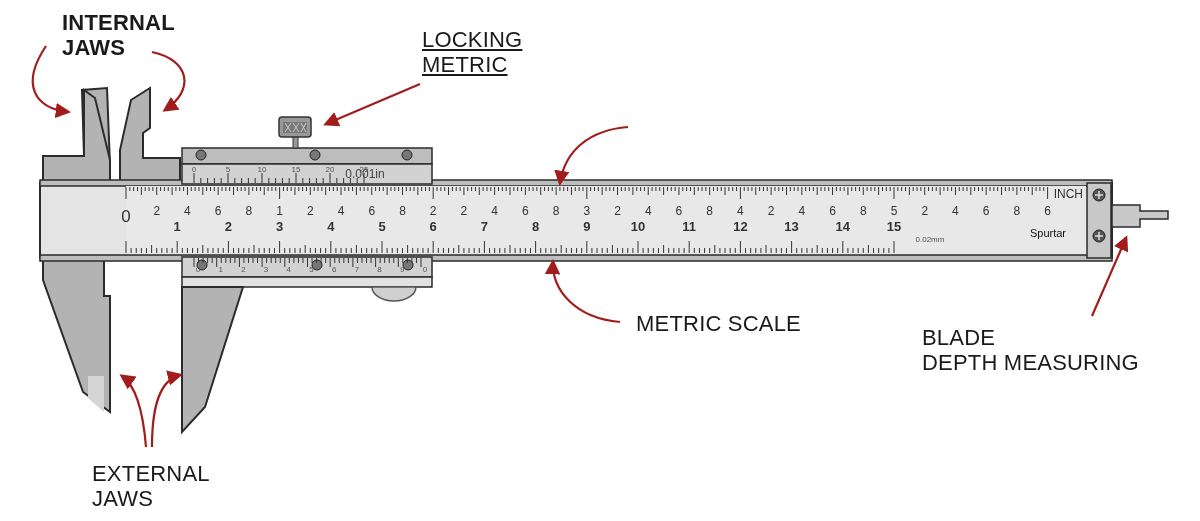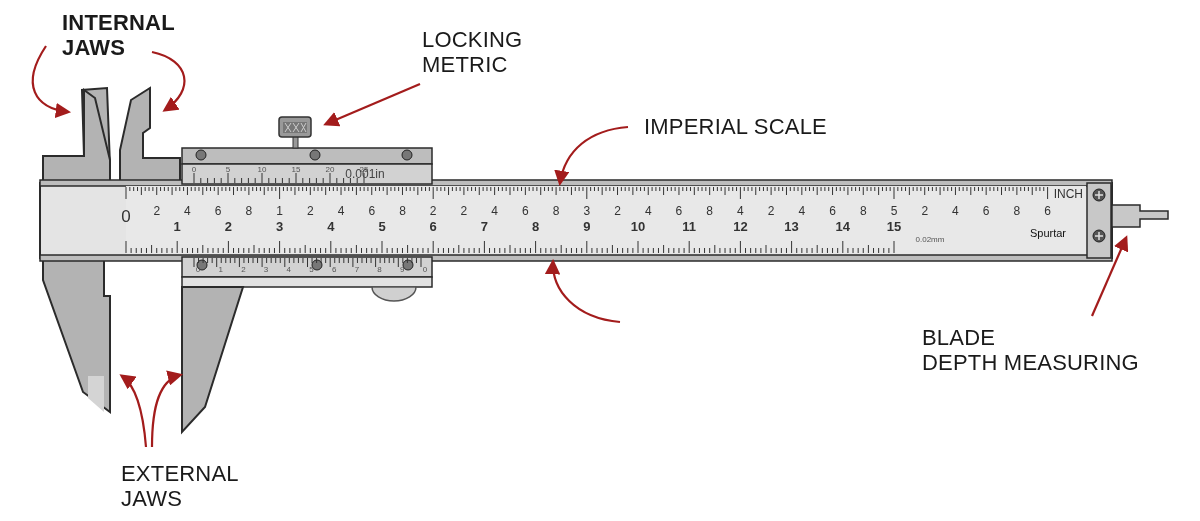--- a/index.html
+++ b/index.html
@@ -641,28 +641,28 @@
       <path d="M146,447 C143,410 135,385 122,376" marker-end="url(#ah)"></path>
       <path d="M152,447 C152,405 160,380 180,375" marker-end="url(#ah)"></path>
     </g>
   </svg>
 
   
   <div class="label" style="left:62px; top:10px;font-weight:bold;">
     <span>INTERNAL</span>
     <span>JAWS</span>
   </div>
-  <div class="label" style="left:422px; top:27px;">
+  <div class="label" style="left:422px; top:27px;text-decoration:underline;">
     <span>LOCKING</span>
     <span>METRIC</span>
   </div>
-  <div class="label" style="left:644px; top:114px;">
-    <span>IMPERIAL SCALE</span>
+  <div class="label" style="left:636px; top:311px;">
+    <span>METRIC SCALE</span>
   </div>
   <div class="label" style="left:922px; top:325px;">
     <span>BLADE</span>
     <span>DEPTH MEASURING</span>
   </div>
-  <div class="label" style="left:121px; top:461px;">
+  <div class="label" style="left:92px; top:461px;">
     <span>EXTERNAL</span>
     <span>JAWS</span>
   </div>
 </div>
 
 </body></html>

